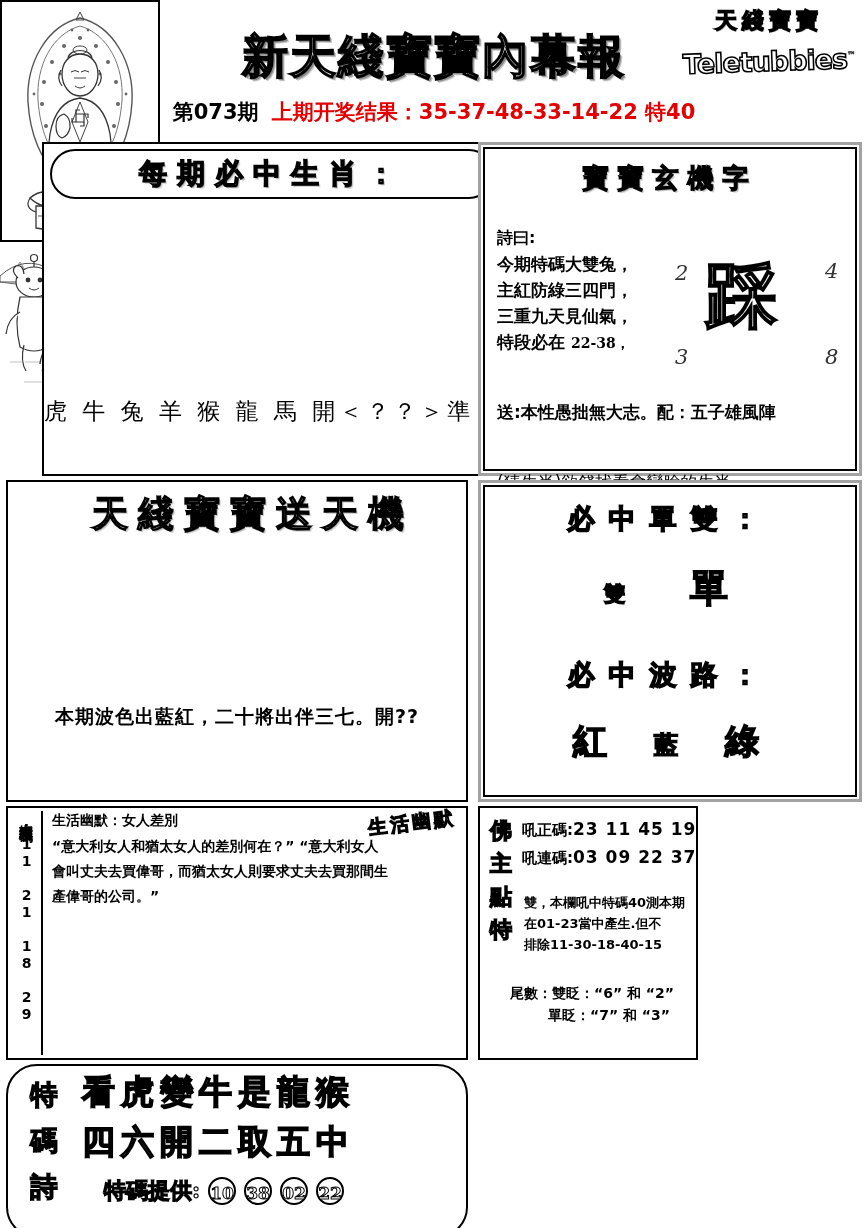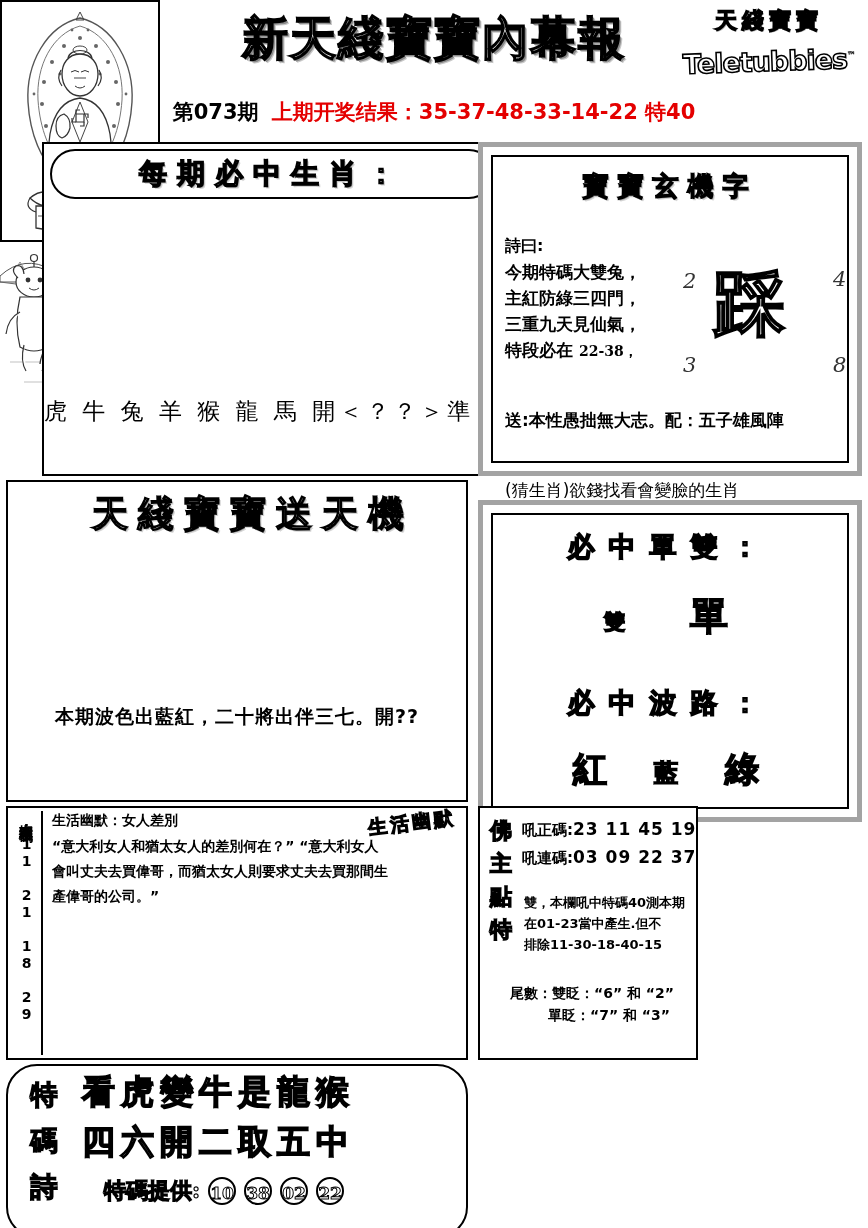--- a/index.html
+++ b/index.html
@@ -22,41 +22,42 @@
     font-family:"DejaVu Serif","Liberation Serif",serif;
     font-size:46px;font-weight:bold;letter-spacing:2px;
     line-height:1.05;
     color:#ffffff;
     -webkit-text-stroke:1.6px #000;
     text-shadow:
        2px 2px 0 #8a8a8a,
        3px 3px 0 #c8c8c8,
        1px 1px 0 #4a4a4a;
     display:inline-block;
+    margin-top:18px;
   }
   .issue-line{
     position:absolute;left:0;top:98px;width:868px;
     text-align:center;
     font-size:21px;font-weight:bold;
     font-family:"DejaVu Sans","Liberation Sans",sans-serif;
     white-space:nowrap;
   }
   .issue-no{color:#000;}
   .issue-res{color:#e40000;margin-left:6px;letter-spacing:0px;}
 
   
   .box{
     position:absolute;
     border:2px solid #000;
     background:#fff;
     box-sizing:border-box;
   }
   .box.dbl{
-    border:5px solid #a3a3a3;
-    padding:8px;
+    border:3px solid #a3a3a3;
+    padding:2px;
   }
   .box.dbl > .inner{
     border:2px solid #000;
     width:100%;height:100%;
     box-sizing:border-box;
     position:relative;
   }
 
   
   .outline{
@@ -133,21 +134,21 @@
     position:absolute;left:16px;top:8px;width:100%;text-align:center;
   }
   #box-tianji .hdr .outline{font-size:36px;letter-spacing:10px;}
   #box-tianji .note{
     position:absolute;left:0;top:222px;width:100%;text-align:center;
     font-family:"DejaVu Sans","Liberation Sans",sans-serif;
     font-size:19px;font-weight:bold;letter-spacing:1px;
   }
 
   
-  #box-picks{left:478px;top:480px;width:384px;height:322px;margin-top:20px;}
+  #box-picks{left:478px;top:480px;width:384px;height:322px;}
   #box-picks .l1{position:absolute;left:0;top:14px;width:100%;text-align:center;}
   #box-picks .l1 .outline{font-size:27px;letter-spacing:14px;}
   #box-picks .l2{position:absolute;left:0;top:76px;width:100%;text-align:center;}
   #box-picks .l2 .sm{font-size:21px;}
   #box-picks .l2 .lg{font-size:38px;margin-left:52px;}
   #box-picks .l3{position:absolute;left:0;top:170px;width:100%;text-align:center;}
   #box-picks .l3 .outline{font-size:27px;letter-spacing:14px;}
   #box-picks .l4{position:absolute;left:0;top:232px;width:100%;text-align:center;}
   #box-picks .l4 .c{font-size:34px;}
   #box-picks .l4 .c.mid{font-size:24px;margin:0 34px;}

